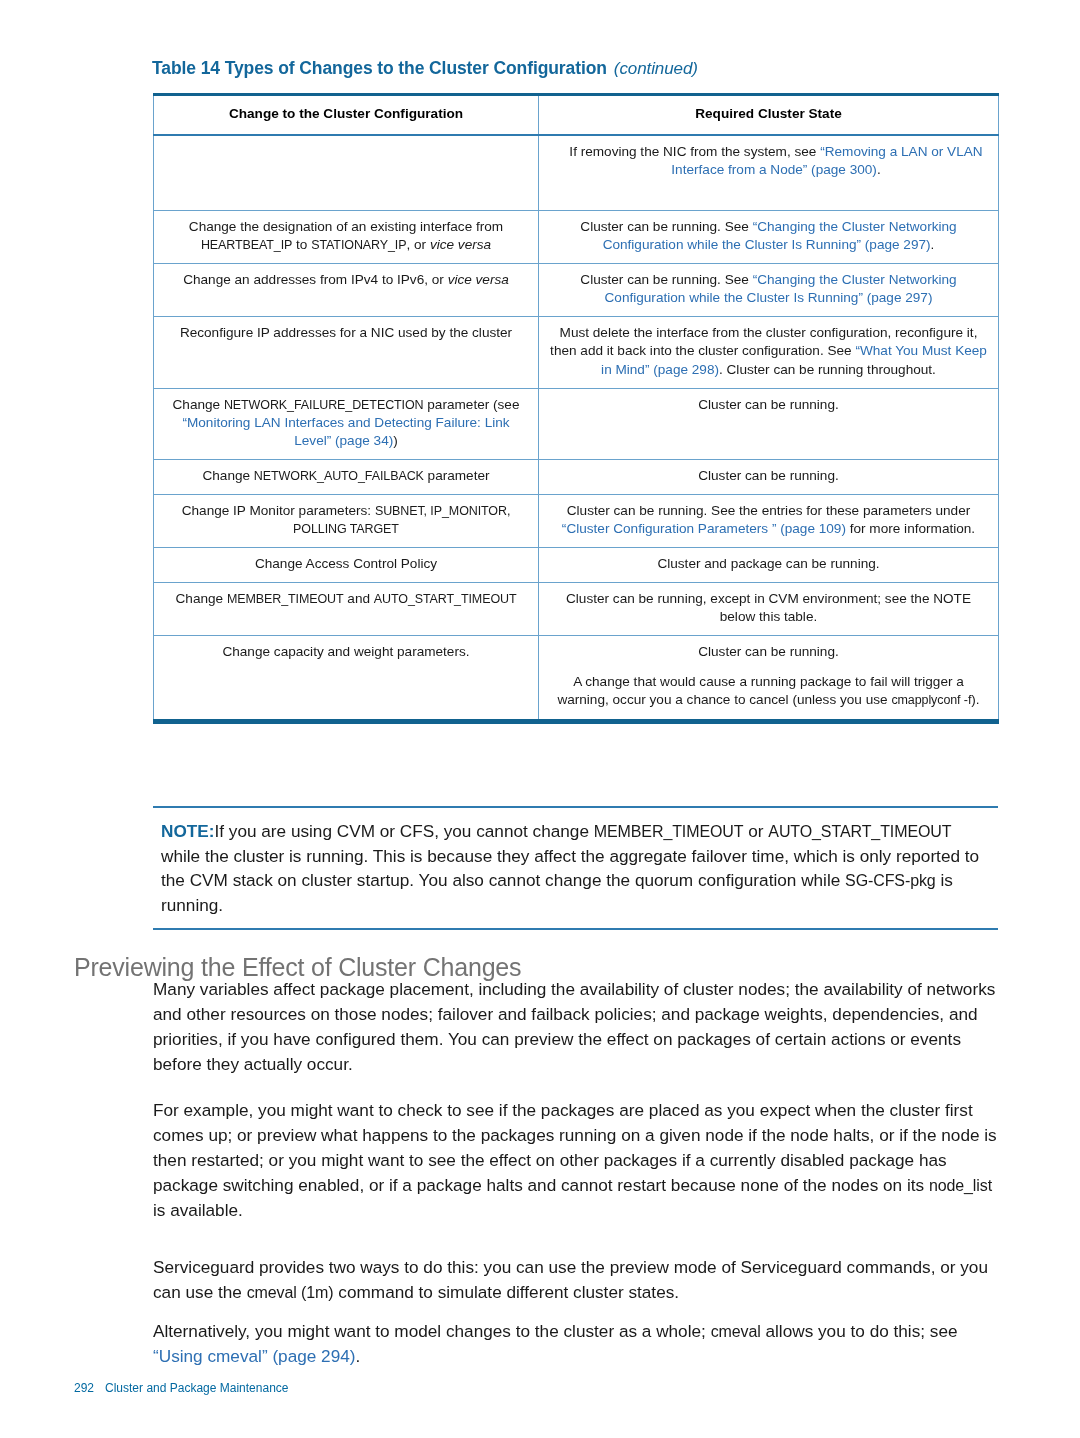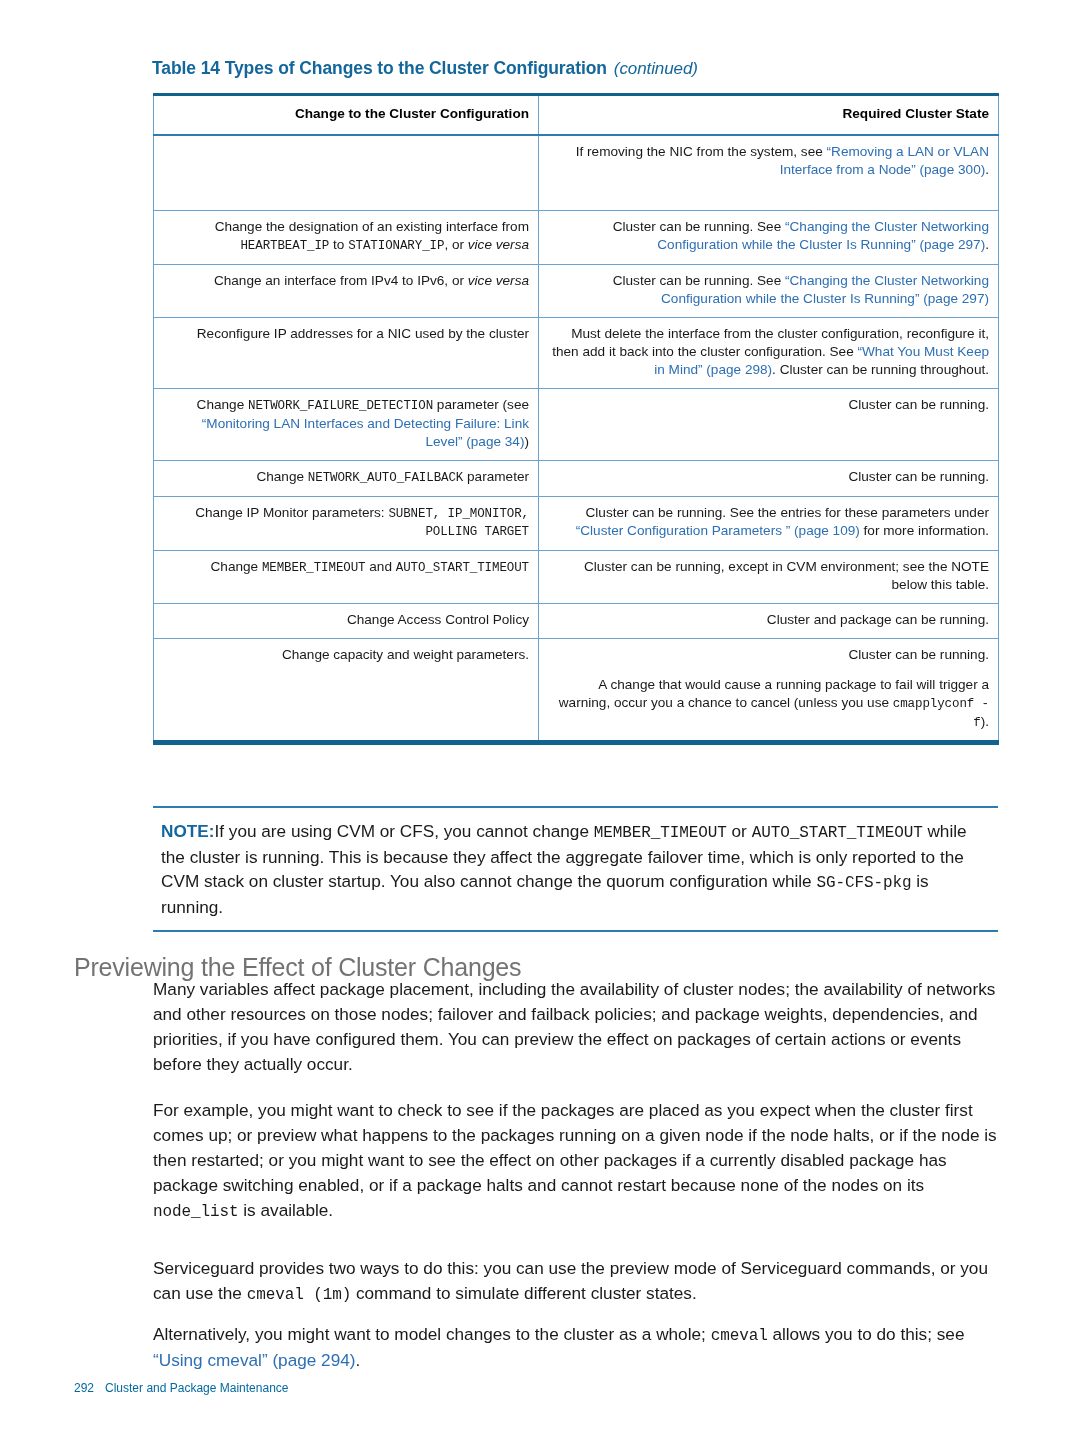--- a/index.html
+++ b/index.html
@@ -58,35 +58,35 @@
   }
   .cfg-table col.c1 { width: 385px; }
   .cfg-table col.c2 { width: 460px; }
 
   .cfg-table th, .cfg-table td {
     border: 1px solid #6aa3cd;
     padding: 7px 9px 9px 9px;
     vertical-align: top;
     font-size: 13.6px;
     line-height: 1.33;
-    text-align: right;
+    text-align: center;
   }
   .cfg-table thead th {
     font-weight: bold;
     font-size: 13.6px;
     padding-top: 9px;
     padding-bottom: 11px;
     border-bottom: 2px solid #2f7bb0;
     color: #000;
   }
   .cfg-table tbody td { color: #1a1a1a; }
 
   .lnk { color: #2d6fb3; }
   .mono {
-    font-family: Liberation Mono, monospace;
+    font-family: Liberation Sans, sans-serif;
     font-size: 12.5px;
     letter-spacing: -0.1px;
   }
   .ital { font-style: italic; }
 
   .row-empty td { height: 58px; padding-left: 24px; }
   .cell-pad-lg { padding-bottom: 14px; }
 
   
   .note-block {
@@ -178,21 +178,21 @@
         <td></td>
         <td><span>If removing the NIC from the system, see </span><span class="lnk">“Removing a LAN or VLAN Interface from a Node” (page 300)</span><span>.</span></td>
       </tr>
 
       <tr>
         <td><span>Change the designation of an existing interface from </span><span class="mono">HEARTBEAT_IP</span><span> to </span><span class="mono">STATIONARY_IP</span><span>, or </span><span class="ital">vice versa</span></td>
         <td><span>Cluster can be running. See </span><span class="lnk">“Changing the Cluster Networking Configuration while the Cluster Is Running” (page 297)</span><span>.</span></td>
       </tr>
 
       <tr>
-        <td><span>Change an interface from IPv4 to IPv6, or </span><span class="ital">vice versa</span></td>
+        <td><span>Change an addresses from IPv4 to IPv6, or </span><span class="ital">vice versa</span></td>
         <td><span>Cluster can be running. See </span><span class="lnk">“Changing the Cluster Networking Configuration while the Cluster Is Running” (page 297)</span><span></span></td>
       </tr>
 
       <tr>
         <td>Reconfigure IP addresses for a NIC used by the cluster</td>
         <td class="cell-pad-lg"><span>Must delete the interface from the cluster configuration, reconfigure it, then add it back into the cluster configuration. See </span><span class="lnk">“What You Must Keep in Mind” (page 298)</span><span>. Cluster can be running throughout.</span></td>
       </tr>
 
       <tr>
         <td class="cell-pad-lg"><span>Change </span><span class="mono">NETWORK_FAILURE_DETECTION</span><span> parameter (see </span><span class="lnk">“Monitoring LAN Interfaces and Detecting Failure: Link Level” (page 34)</span><span>)</span></td>
@@ -204,27 +204,27 @@
         <td>Cluster can be running.</td>
       </tr>
 
 
       <tr>
         <td class="cell-pad-lg"><span>Change IP Monitor parameters: </span><span class="mono">SUBNET, IP_MONITOR, POLLING TARGET</span></td>
         <td class="cell-pad-lg"><span>Cluster can be running. See the entries for these parameters under </span><span class="lnk">“Cluster Configuration Parameters ” (page 109)</span><span> for more information.</span></td>
       </tr>
 
       <tr>
+        <td>Change Access Control Policy</td>
+        <td>Cluster and package can be running.</td>
+      </tr>
+
+      <tr>
         <td><span>Change </span><span class="mono">MEMBER_TIMEOUT</span><span> and </span><span class="mono">AUTO_START_TIMEOUT</span></td>
         <td>Cluster can be running, except in CVM environment; see the NOTE below this table.</td>
-      </tr>
-
-      <tr>
-        <td>Change Access Control Policy</td>
-        <td>Cluster and package can be running.</td>
       </tr>
 
       <tr>
         <td>Change capacity and weight parameters.</td>
         <td class="cell-pad-lg">
           <div style="margin-bottom:12px">Cluster can be running.</div>
           <div><span>A change that would cause a running package to fail will trigger a warning, occur you a chance to cancel (unless you use </span><span class="mono">cmapplyconf -f</span><span>).</span></div>
         </td>
       </tr>
     </tbody>

